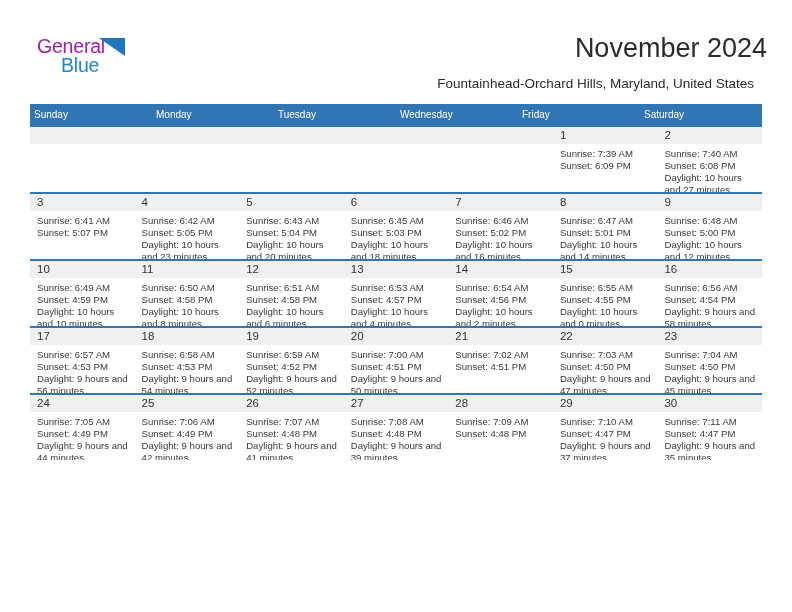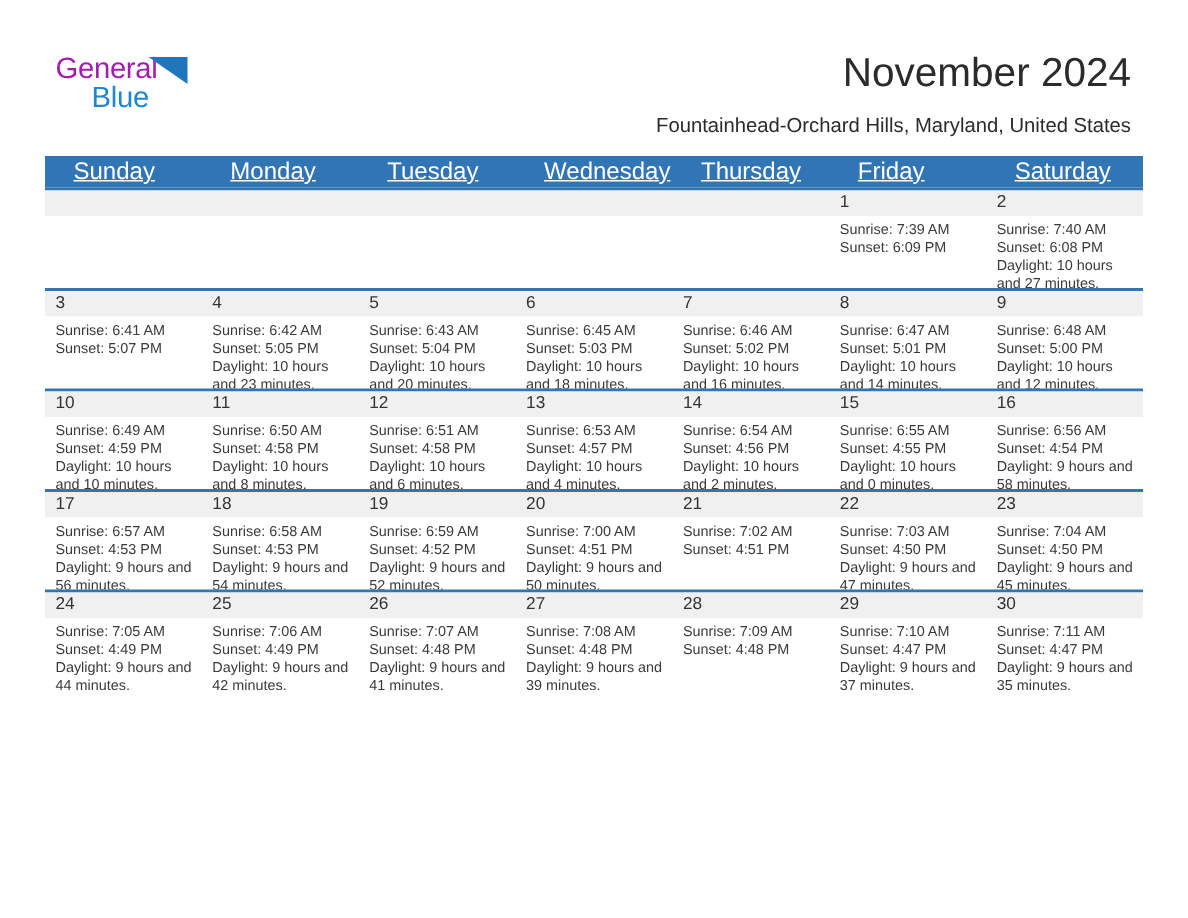--- a/index.html
+++ b/index.html
@@ -61,21 +61,21 @@
     top: 19px;
     font-size: 19.5px;
     letter-spacing: -0.2px;
     color: #1f86d0;
     line-height: 21px;
     white-space: nowrap;
   }
 
   .title-month {
     position: absolute;
-    right: 38px;
+    right: 25px;
     top: 32px;
     font-size: 27px;
     font-weight: normal;
     color: #2b2b2b;
     line-height: 32px;
     white-space: nowrap;
     text-align: right;
   }
   .title-place {
     position: absolute;
@@ -98,27 +98,26 @@
   }
   .weekday-row {
     display: flex;
     width: 732px;
     height: 21px;
     background: #3275b4;
   }
   .weekday {
     flex: 1 1 0;
     box-sizing: border-box;
-    padding-left: 19px;
-    font-size: 16px;
+    padding-left: 4px;
+    font-size: 10px;
     color: #ffffff;
     line-height: 21px;
     white-space: nowrap;
     overflow: hidden;
-    text-decoration: underline;
   }
 
   .week-row {
     width: 732px;
     border-top: 2px solid #3275b4;
   }
   .week-row.first {
     border-top: 2px solid #3275b4;
   }
   .daynum-strip {
@@ -177,21 +176,20 @@
 
   </div>
 
   <div class="calendar">
 
     <div class="weekday-row">
       <div class="weekday">Sunday</div>
       <div class="weekday">Monday</div>
       <div class="weekday">Tuesday</div>
       <div class="weekday">Wednesday</div>
-      <div class="weekday">Thursday</div>
       <div class="weekday">Friday</div>
       <div class="weekday">Saturday</div>
     </div>
 
     <div class="week-row first">
       <div class="daynum-strip">
         <div class="daynum"></div>
         <div class="daynum"></div>
         <div class="daynum"></div>
         <div class="daynum"></div>

